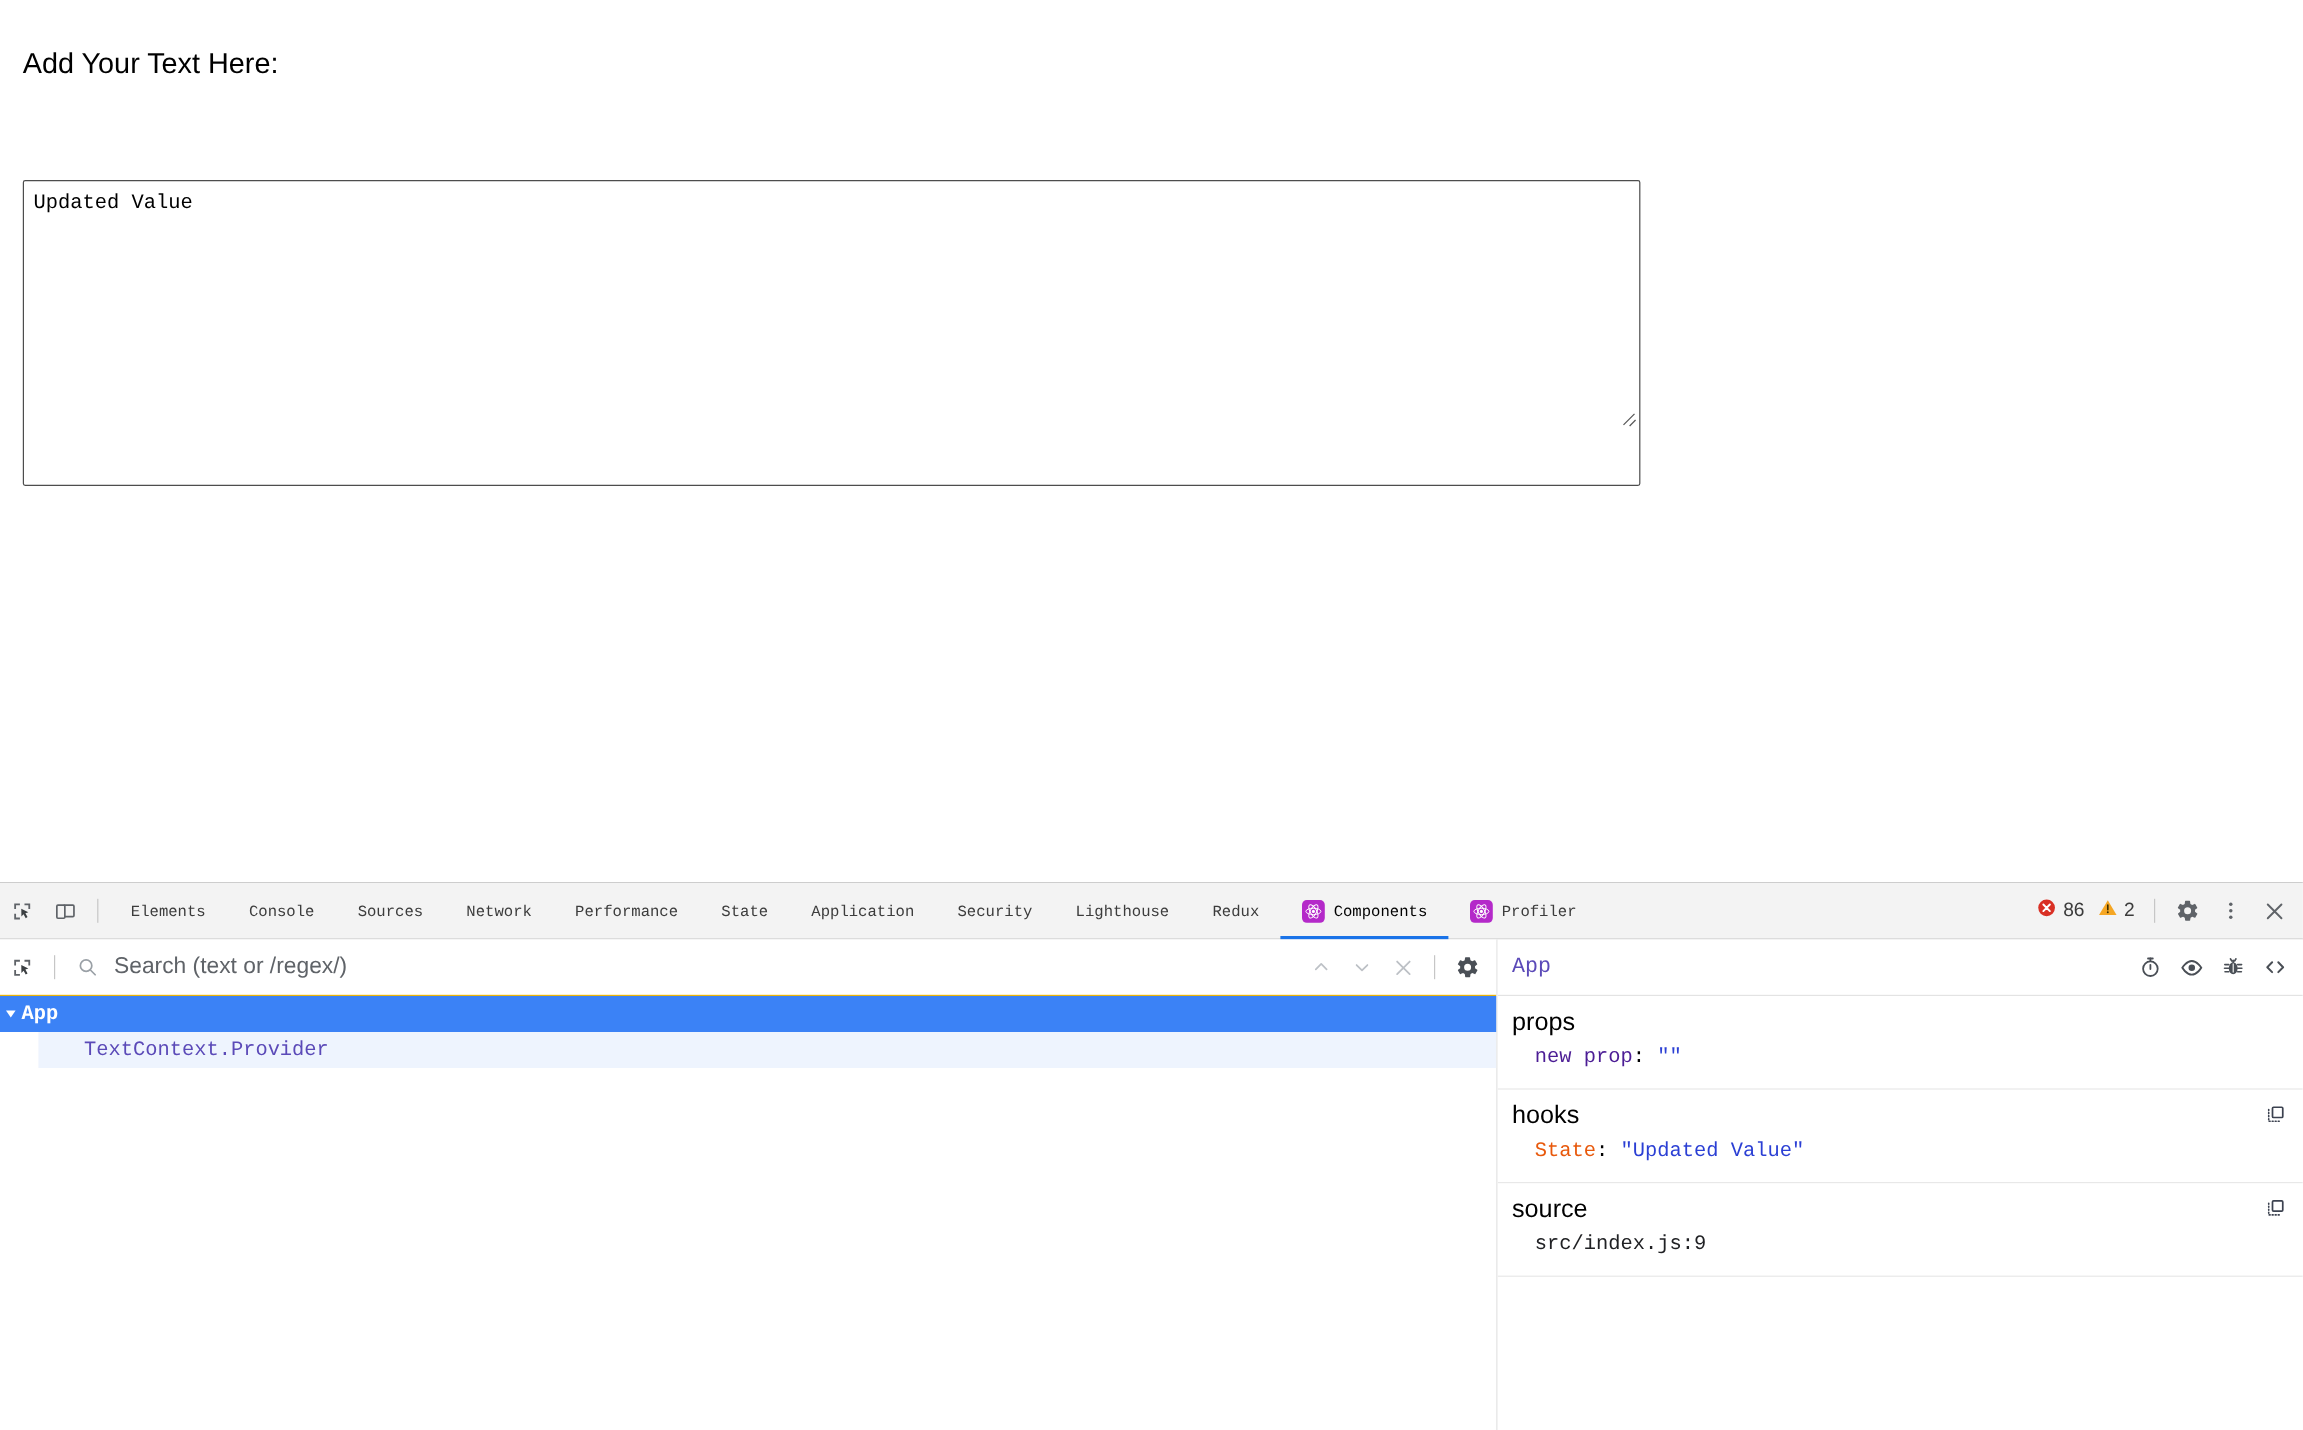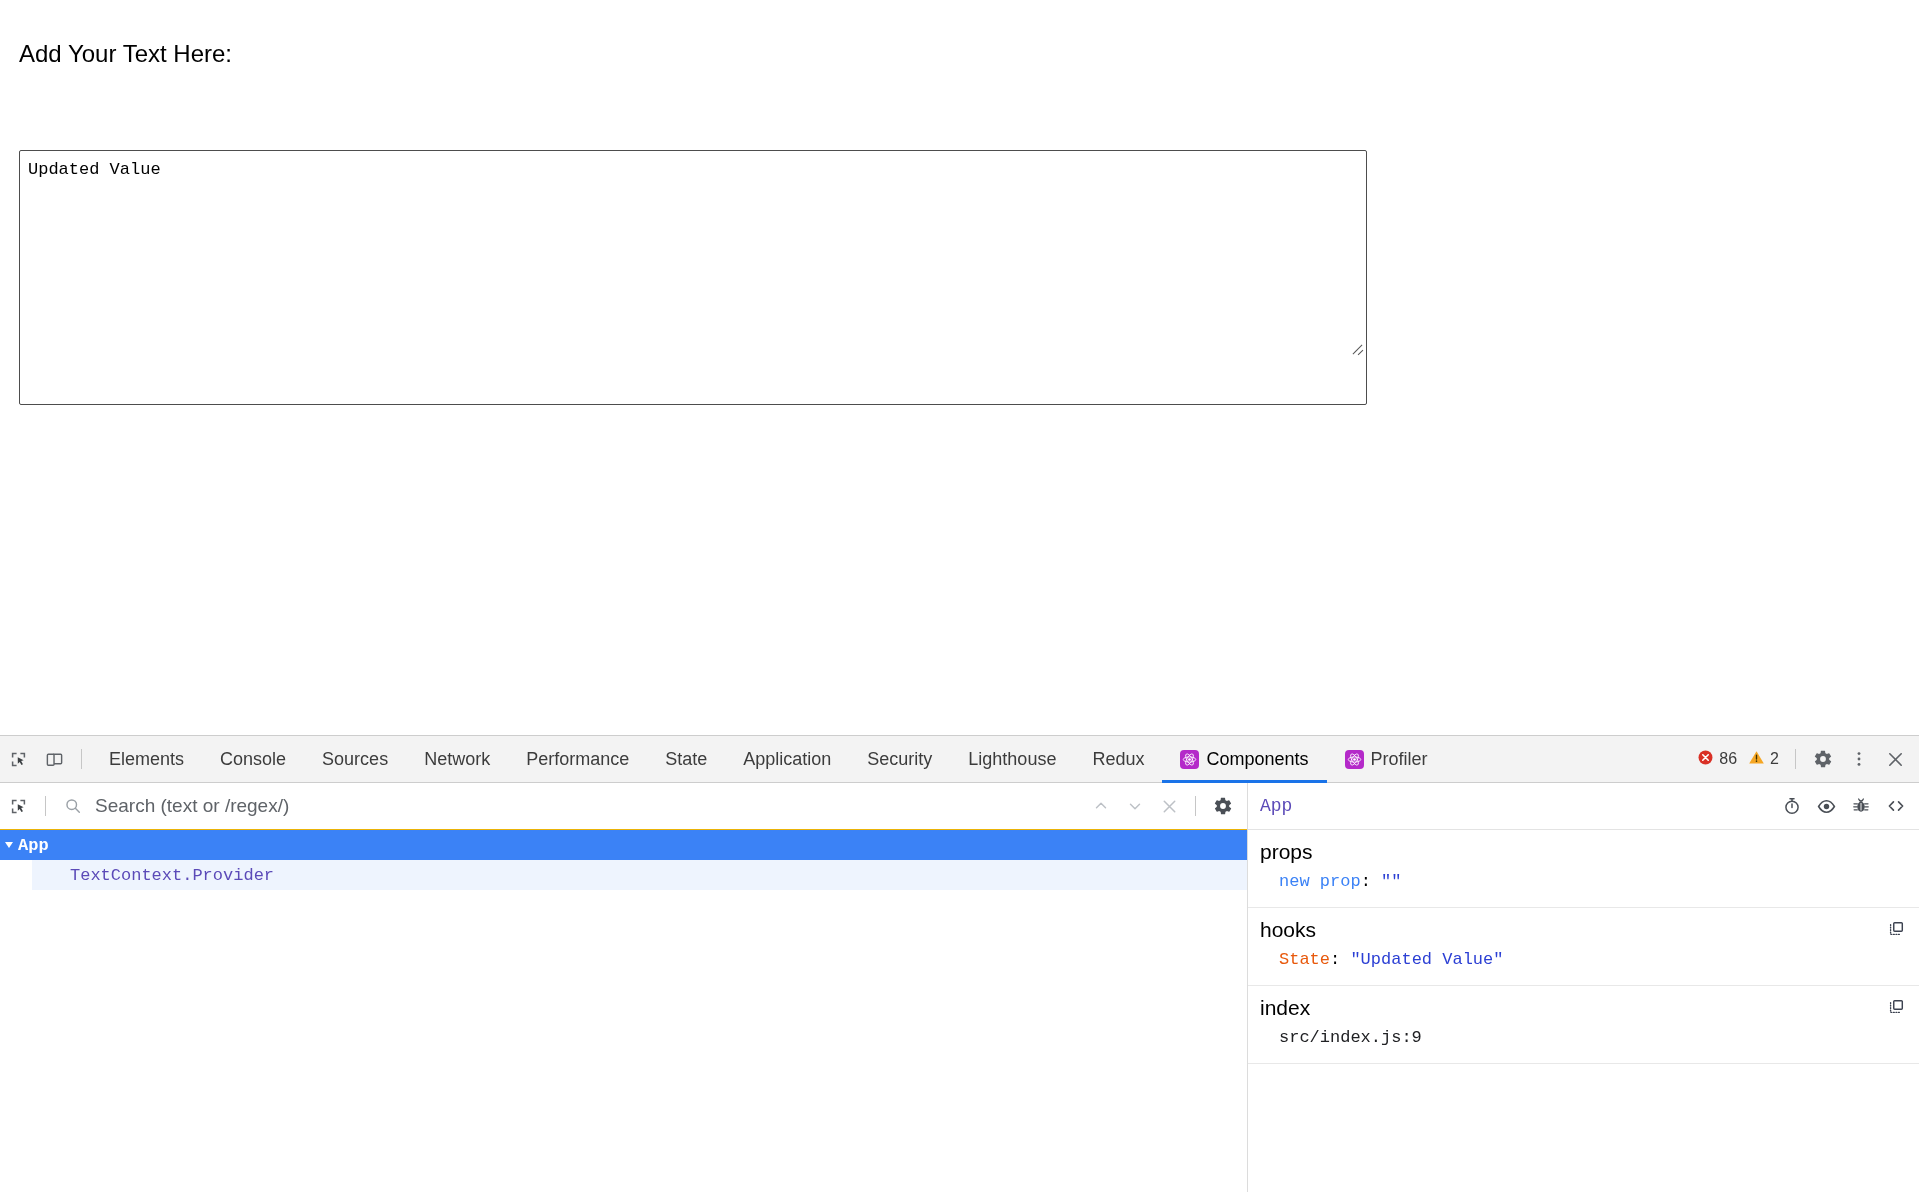--- a/index.html
+++ b/index.html
@@ -137,25 +137,26 @@
     flex: 1 1 auto;
     min-width: 0;
   }
 
   .dt-tab {
     position: relative;
     display: flex;
     align-items: center;
     gap: 7px;
     padding: 0 18px;
-    font-size: 18px;
+    font-size: 13px;
     color: #3c3c3c;
     white-space: nowrap;
     cursor: default;
     box-sizing: border-box;
+    font-family: Liberation Mono, monospace;
   }
   .dt-tab.active {
     color: #000000;
   }
   .dt-tab.active::after {
     content: "";
     position: absolute;
     left: 0; right: 0; bottom: 0;
     height: 3px;
     background: #1a73e8;
@@ -327,21 +328,21 @@
     right: 14px;
     top: 12px;
   }
   .kv {
     font-family: "Liberation Mono", monospace;
     font-size: 17px;
     padding-left: 19px;
     line-height: 26px;
     white-space: nowrap;
   }
-  .k-gray { color: #3b82f6; }
+  .k-gray { color: #4c1d95; }
   .k-orange { color: #e8590c; }
   .punct { color: #000000; }
   .v-blue { color: #2b3fd4; }
   .src-path { color: #202124; }
 </style>
 </head>
 <body>
 
 <div id="page-area">
   <div id="page-heading">Add Your Text Here:</div>
@@ -581,21 +582,21 @@
             <path d="M4 5.2v.9M4 8v.9M4 10.8v.9M4 13.6v.9M4.4 16h.9M7.2 16h.9M10 16h.9M12.8 16h.9" stroke="#3c4250" stroke-width="1.5" stroke-linecap="round"></path>
           </svg>
         </span>
         <div class="kv">
           <span class="k-orange">State</span><span class="punct">:</span>
           <span class="v-blue">"Updated Value"</span>
         </div>
       </div>
 
       <div class="section" style="border-bottom:1px solid #e8e8e8;">
-        <div class="section-head">index</div>
+        <div class="section-head">source</div>
         <span class="section-copy">
           <svg width="18" height="18" viewBox="0 0 20 20">
             <rect x="7.5" y="3" width="9.5" height="9.5" rx="1" fill="none" stroke="#3c4250" stroke-width="1.6"></rect>
             <path d="M4 5.2v.9M4 8v.9M4 10.8v.9M4 13.6v.9M4.4 16h.9M7.2 16h.9M10 16h.9M12.8 16h.9" stroke="#3c4250" stroke-width="1.5" stroke-linecap="round"></path>
           </svg>
         </span>
         <div class="kv">
           <span class="src-path">src/index.js:9</span>
         </div>
       </div>

